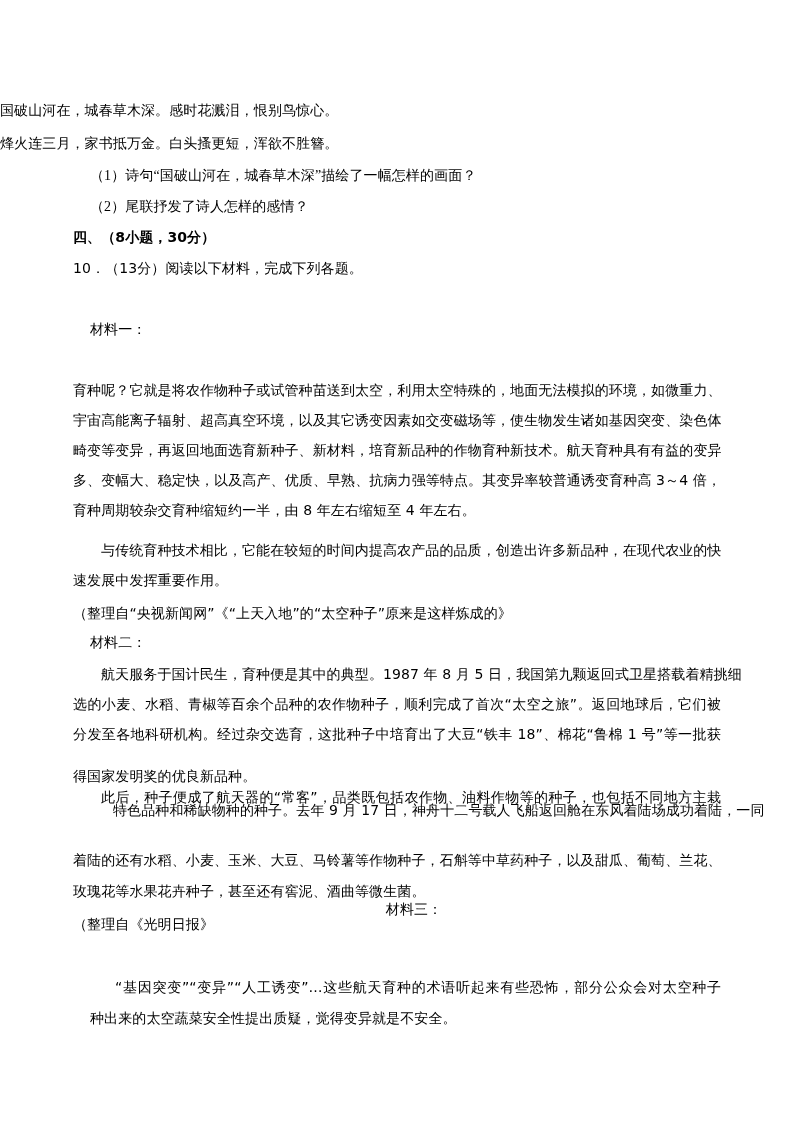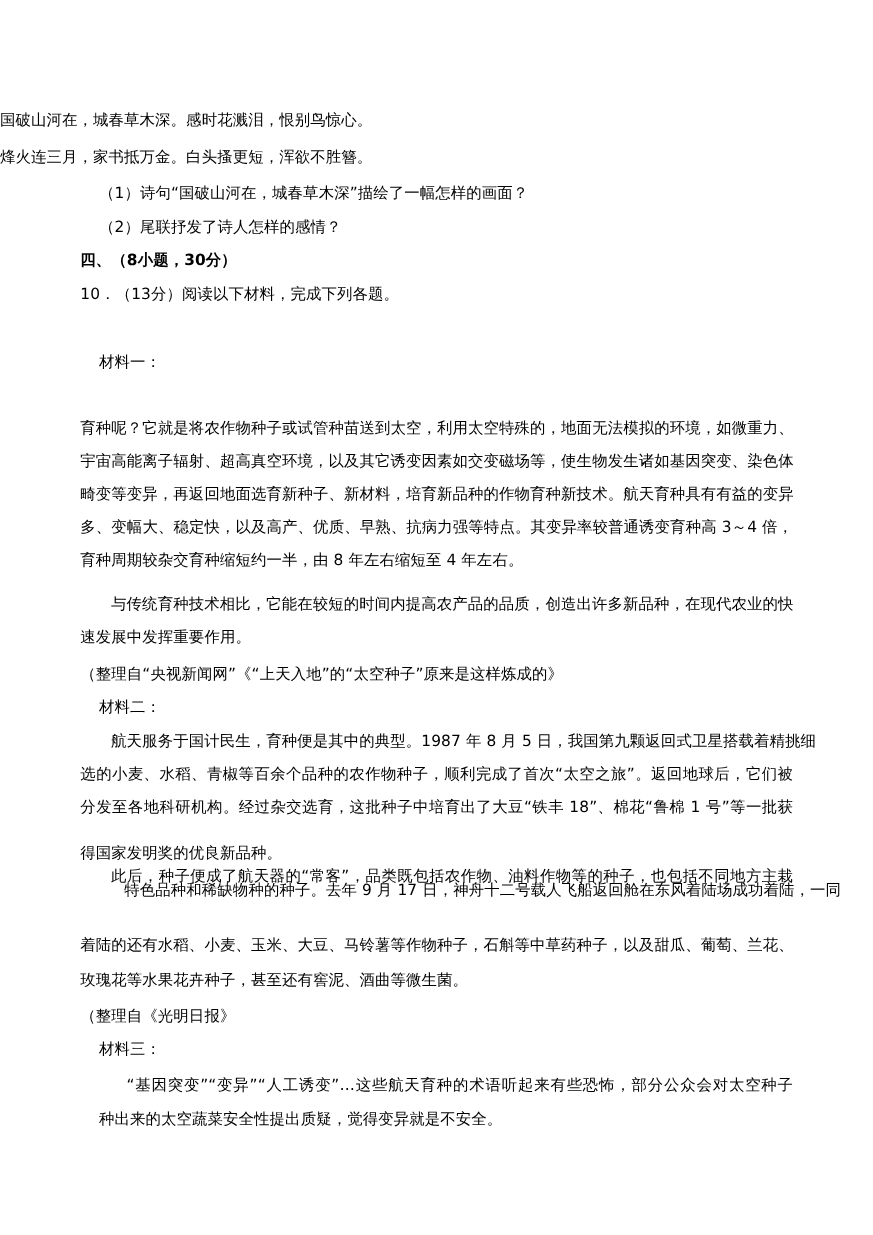--- a/index.html
+++ b/index.html
@@ -2,21 +2,21 @@
 <html><head>
 <meta charset="utf-8">
 <style>
   html, body { margin: 0; padding: 0; background: #ffffff; }
   body { width: 794px; height: 1123px; position: relative; overflow: hidden;
          font-family: "DejaVu Sans", "Liberation Sans", sans-serif; color: #000; }
   .page { position: absolute; left: 0; top: 0; width: 794px; height: 1123px; }
   .line { position: absolute; left: 73px; width: 648px; font-size: 14px; line-height: 20px; white-space: nowrap; letter-spacing: 0.1px; }
   .center { left: 0; width: 794px; text-align: left; }
   .right { left: 73px; width: 643px; text-align: left; }
-  .ind1 { left: 90px; }
+  .ind1 { left: 90px; font-family: Liberation Serif, serif; }
   .ind-para { left: 101px; }
   .bold { font-weight: bold; }
   .just { text-align: justify; text-align-last: justify; }
 </style>
 </head>
 <body>
 
 <div class="page">
 
   <div class="line center" style="top:100px;">国破山河在，城春草木深。感时花溅泪，恨别鸟惊心。</div>
@@ -43,17 +43,17 @@
   <div class="line ind-para just" style="top:664px;width:620px;">航天服务于国计民生，育种便是其中的典型。1987 年 8 月 5 日，我国第九颗返回式卫星搭载着精挑细</div>
   <div class="line just" style="top:694px;">选的小麦、水稻、青椒等百余个品种的农作物种子，顺利完成了首次“太空之旅”。返回地球后，它们被</div>
   <div class="line just" style="top:724px;">分发至各地科研机构。经过杂交选育，这批种子中培育出了大豆“铁丰 18”、棉花“鲁棉 1 号”等一批获</div>
   <div class="line" style="top:766px;">得国家发明奖的优良新品种。</div>
   <div class="line ind-para just" style="top:787px;width:620px;">此后，种子便成了航天器的“常客”，品类既包括农作物、油料作物等的种子，也包括不同地方主栽</div>
   <div class="line just" style="top:800px;margin-left:40px;">特色品种和稀缺物种的种子。去年 9 月 17 日，神舟十二号载人飞船返回舱在东风着陆场成功着陆，一同</div>
   <div class="line just" style="top:850px;">着陆的还有水稻、小麦、玉米、大豆、马铃薯等作物种子，石斛等中草药种子，以及甜瓜、葡萄、兰花、</div>
   <div class="line" style="top:881px;">玫瑰花等水果花卉种子，甚至还有窖泥、酒曲等微生菌。</div>
   <div class="line right" style="top:914px;">（整理自《光明日报》</div>
 
-  <div class="line ind1" style="top:944px;">材料三：</div>
+  <div class="line ind1" style="top:900px;text-align:center;">材料三：</div>
   <div class="line just" style="top:977px;left:115px;width:606px;">“基因突变”“变异”“人工诱变”…这些航天育种的术语听起来有些恐怖，部分公众会对太空种子</div>
   <div class="line" style="top:1008px;left:90px;">种出来的太空蔬菜安全性提出质疑，觉得变异就是不安全。</div>
 
 </div>
 
 </body></html>

